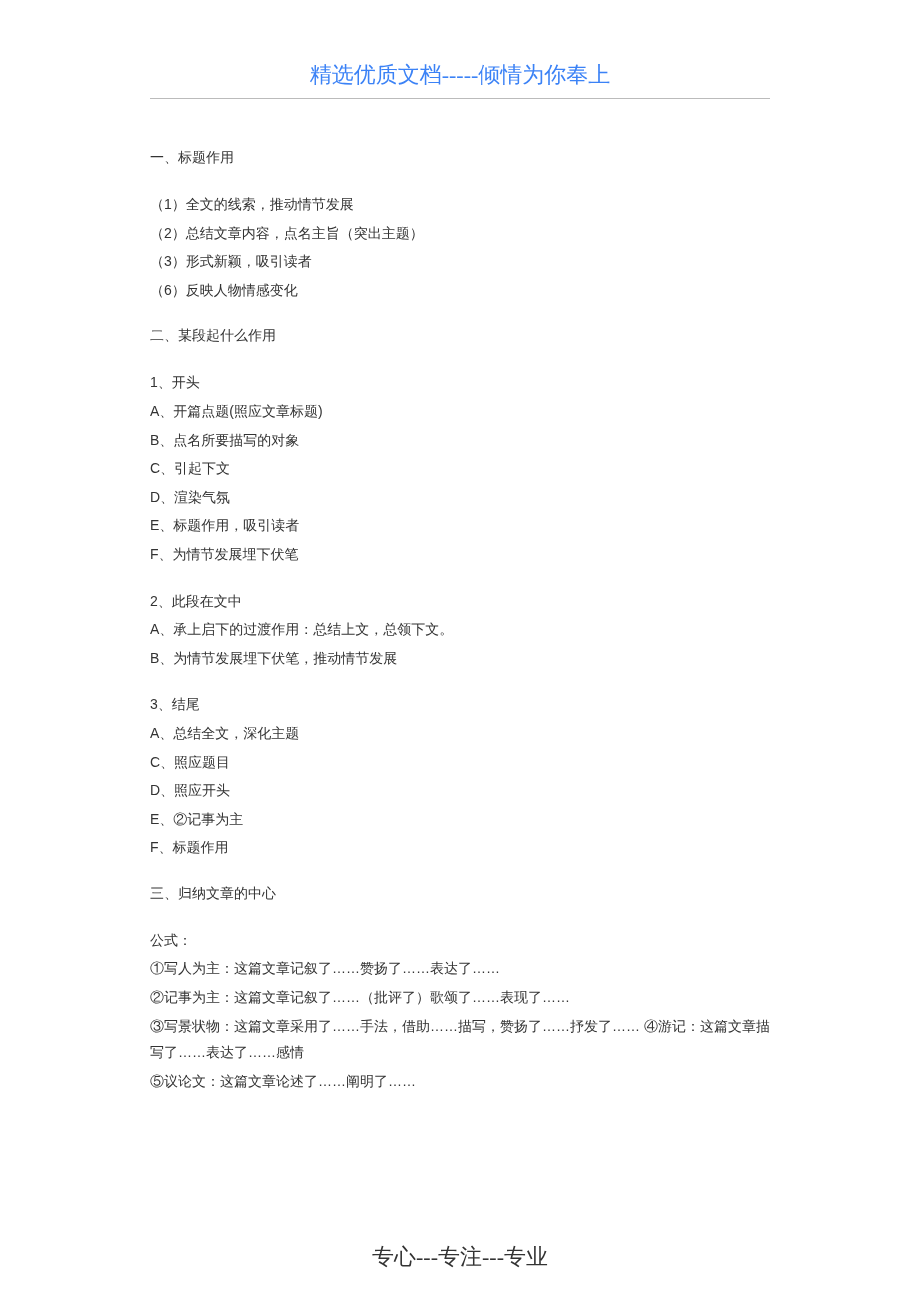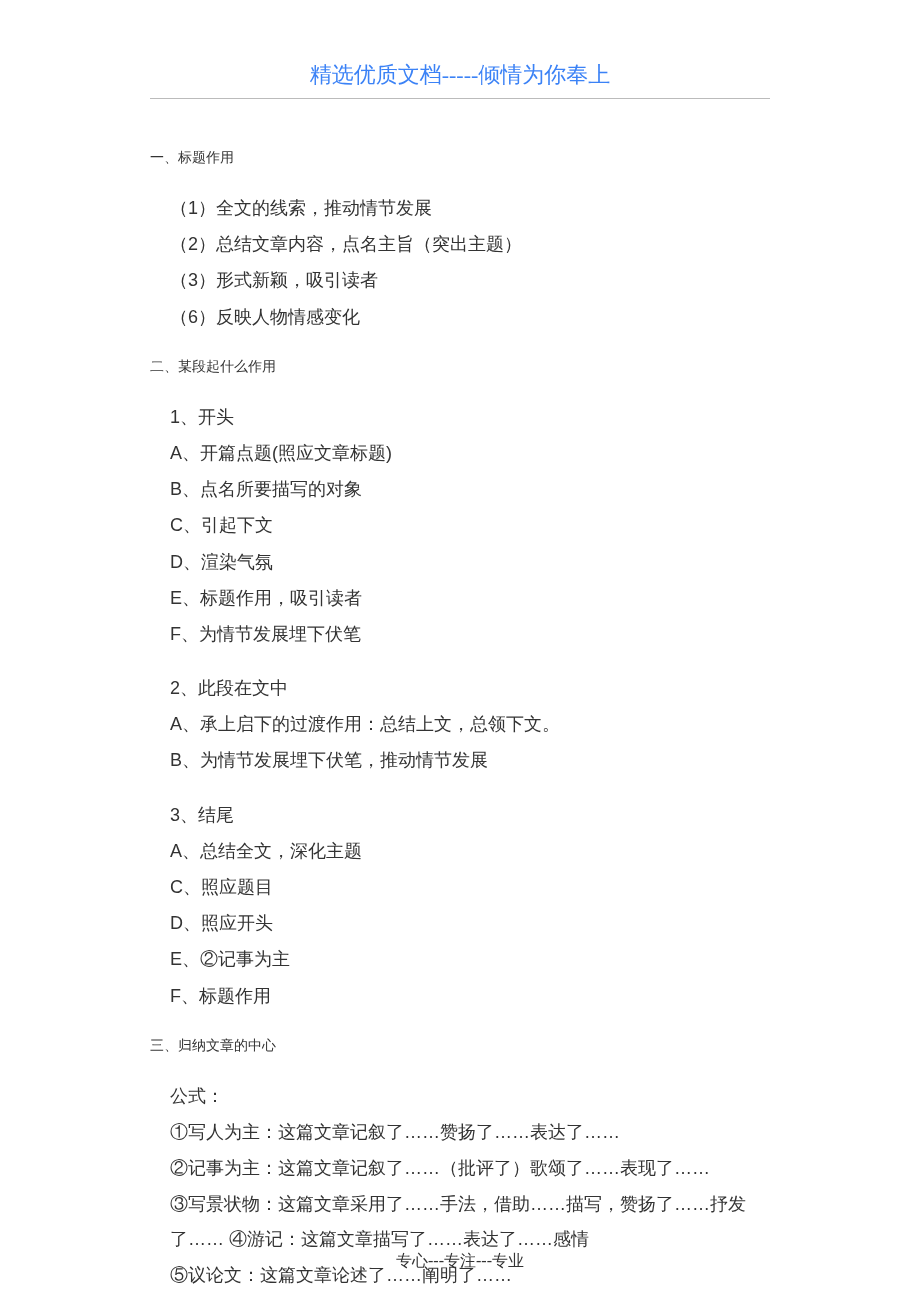--- a/index.html
+++ b/index.html
@@ -29,38 +29,37 @@
       border-top: 1px solid #bbb;
       margin: 0 0 50px 0;
     }
     .section-heading {
       font-weight: normal;
       font-size: 14px;
       margin-bottom: 24px;
       margin-top: 8px;
     }
     .para {
-      font-size: 18px;
+      font-size: 14px;
       line-height: 1.9;
       margin-bottom: 2px;
-      margin-left: 20px;
     }
     .block {
       margin-bottom: 24px;
     }
     .sub-block {
       margin-bottom: 20px;
     }
     .footer-title {
       position: absolute;
       bottom: 30px;
       left: 0;
       right: 0;
       text-align: center;
-      font-size: 16px;
+      font-size: 22px;
       font-family: "KaiTi", "STKaiti", serif;
       color: #333;
     }
   </style>
 </head>
 <body>
 
 <div class="page">
   <div class="header-title">精选优质文档-----倾情为你奉上</div>
   <div class="divider"></div>

